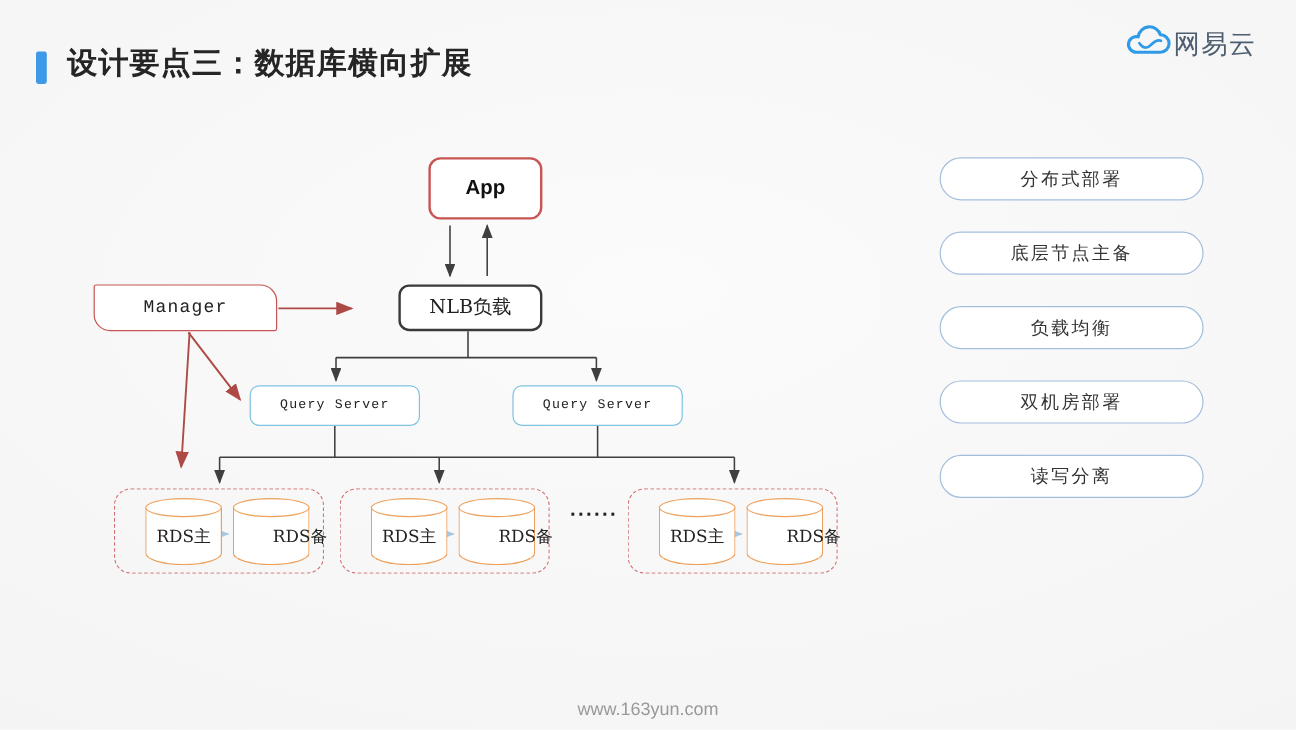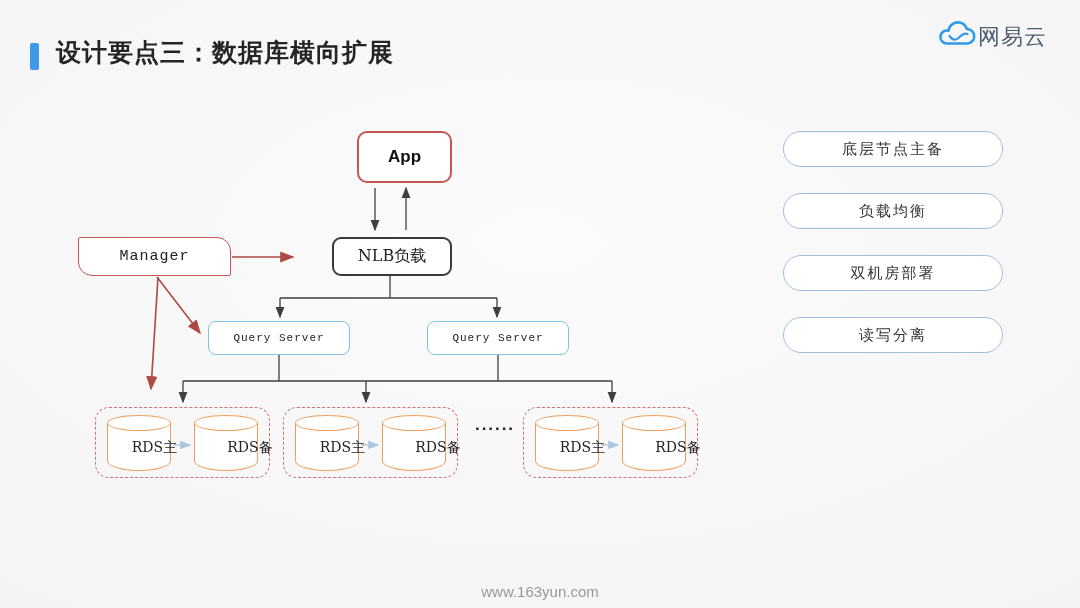--- a/index.html
+++ b/index.html
@@ -62,21 +62,21 @@
   
   .rds-group {
     position: absolute; width: 175px; height: 71px;
     border: 1.6px dashed #d07070; border-radius: 14px;
     box-sizing: border-box;
   }
   .g1 { left: 95px;  top: 407px; }
   .g2 { left: 283px; top: 407px; }
   .g3 { left: 523px; top: 407px; }
   .cyl { position: absolute; width: 64px; height: 57px; top: 7px; }
-  .cyl-a { left: 11px; padding-left: 31px; }
+  .cyl-a { left: 25px; }
   .cyl-b { left: 98px; padding-left: 48px; }
   .cyl-body {
     position: absolute; left: 0; top: 8px; width: 64px; height: 48px;
     background: #fff; border: 1.6px solid #eda05b; border-top: none;
     border-radius: 0 0 32px 32px / 0 0 10px 10px;
     box-sizing: border-box;
   }
   .cyl-top {
     position: absolute; left: 0; top: 0; width: 64px; height: 16px;
     background: #fff; border: 1.6px solid #eda05b; border-radius: 50%;
@@ -220,20 +220,23 @@
     </div>
     <div class="cyl cyl-b">
       <div class="cyl-body"></div>
       <div class="cyl-top"></div>
       <div class="cyl-label">RDS备</div>
     </div>
   </div>
 
   <div class="pill-col">
     <div class="pill">
+      <span>分布式部署</span>
+    </div>
+    <div class="pill">
       <span>底层节点主备</span>
     </div>
     <div class="pill">
       <span>负载均衡</span>
     </div>
     <div class="pill">
       <span>双机房部署</span>
     </div>
     <div class="pill">
       <span>读写分离</span>

